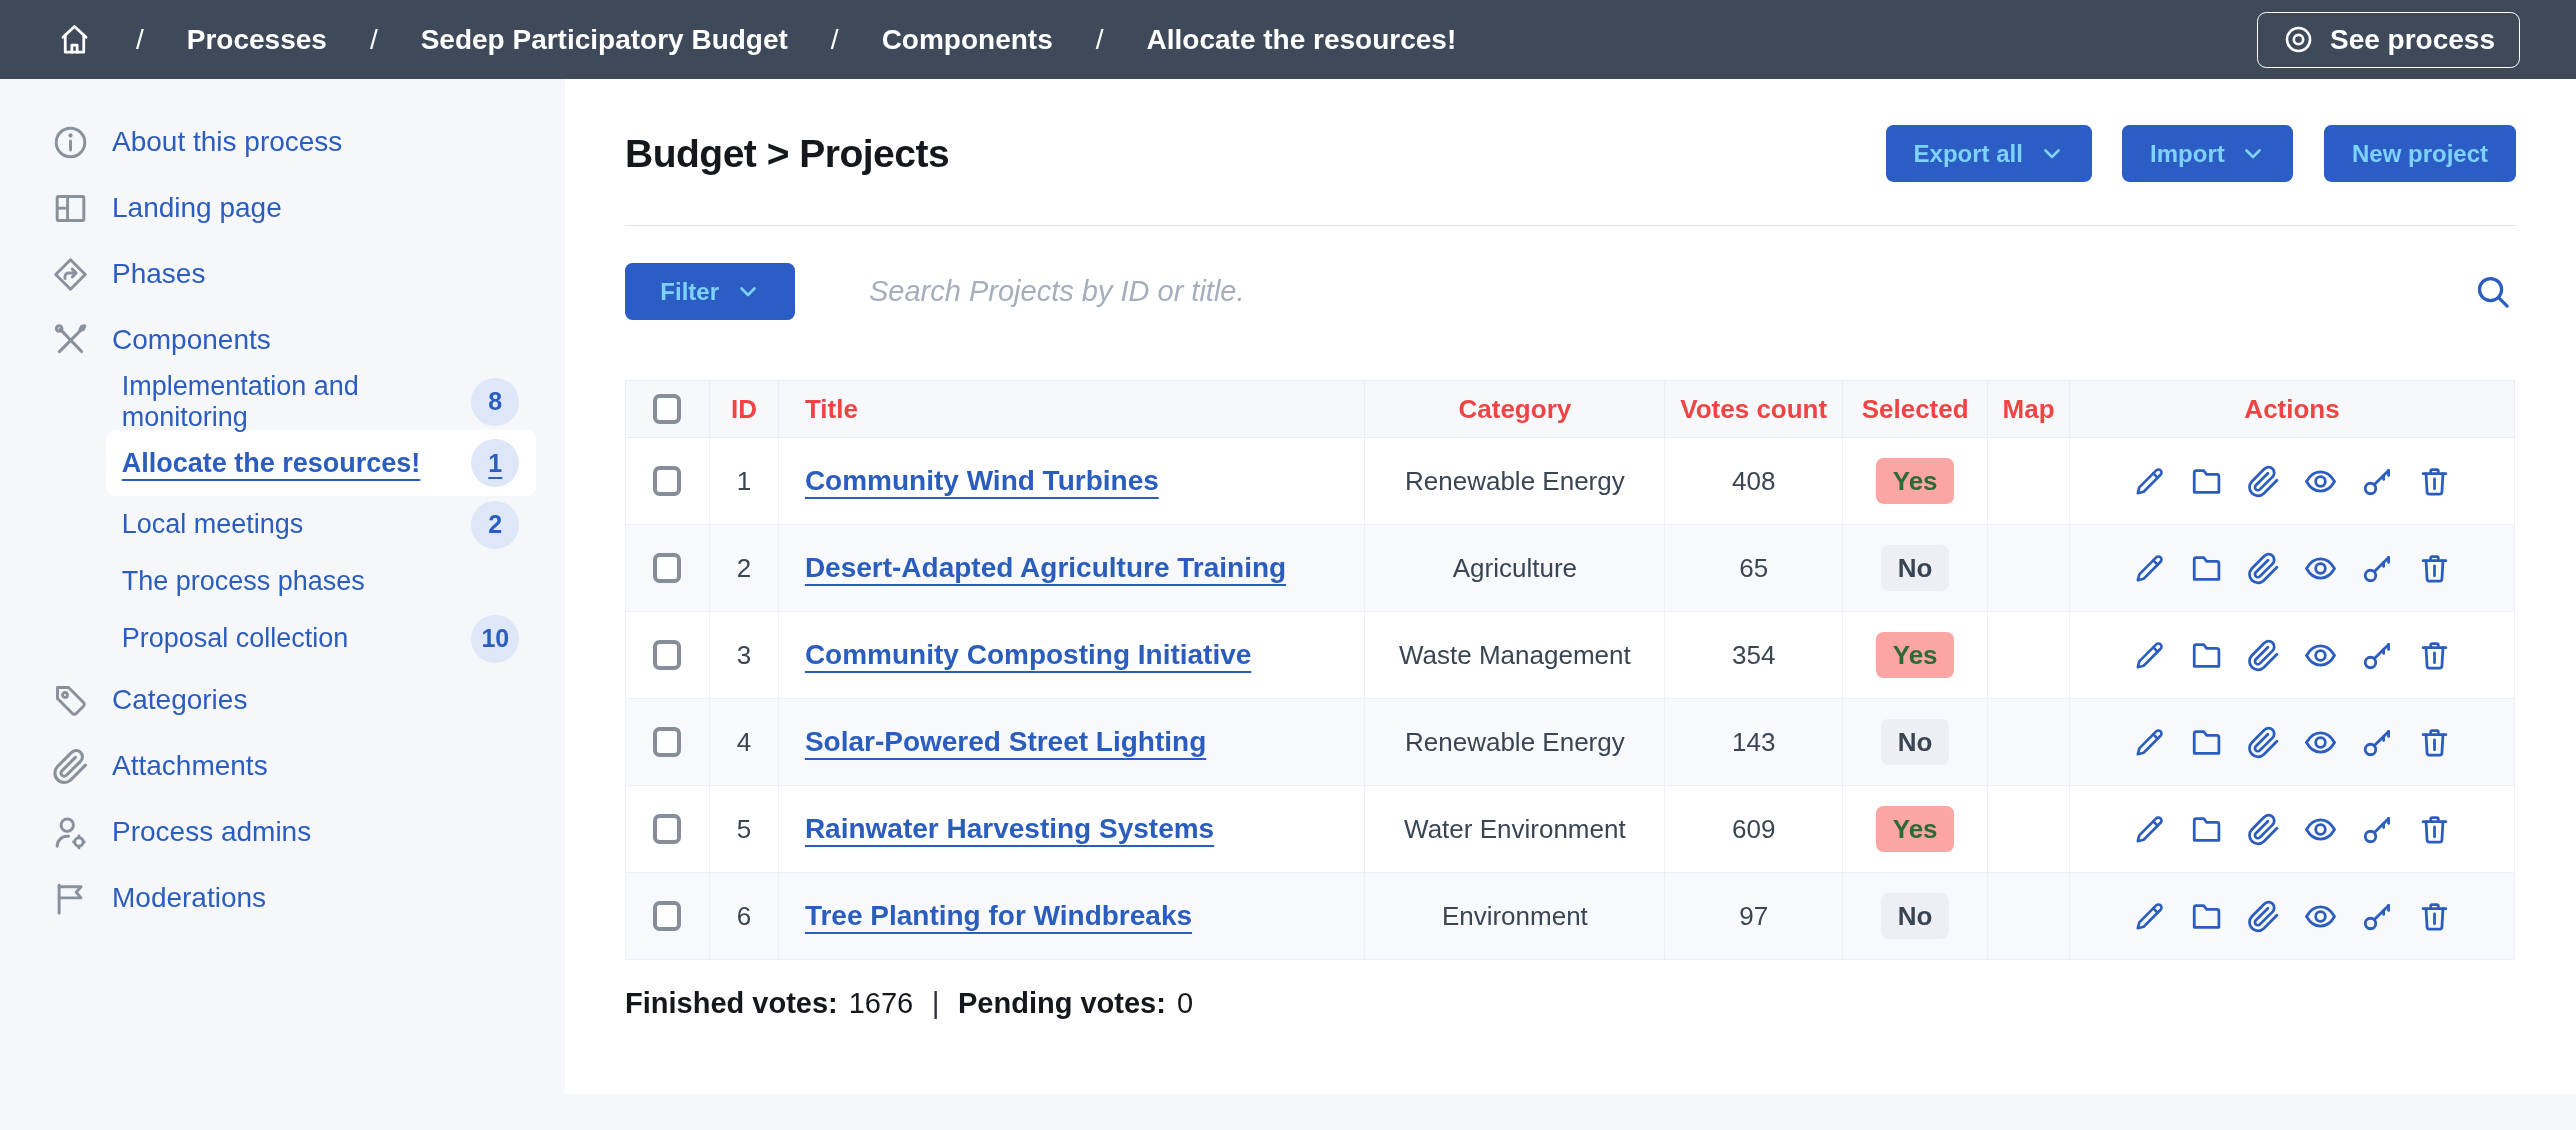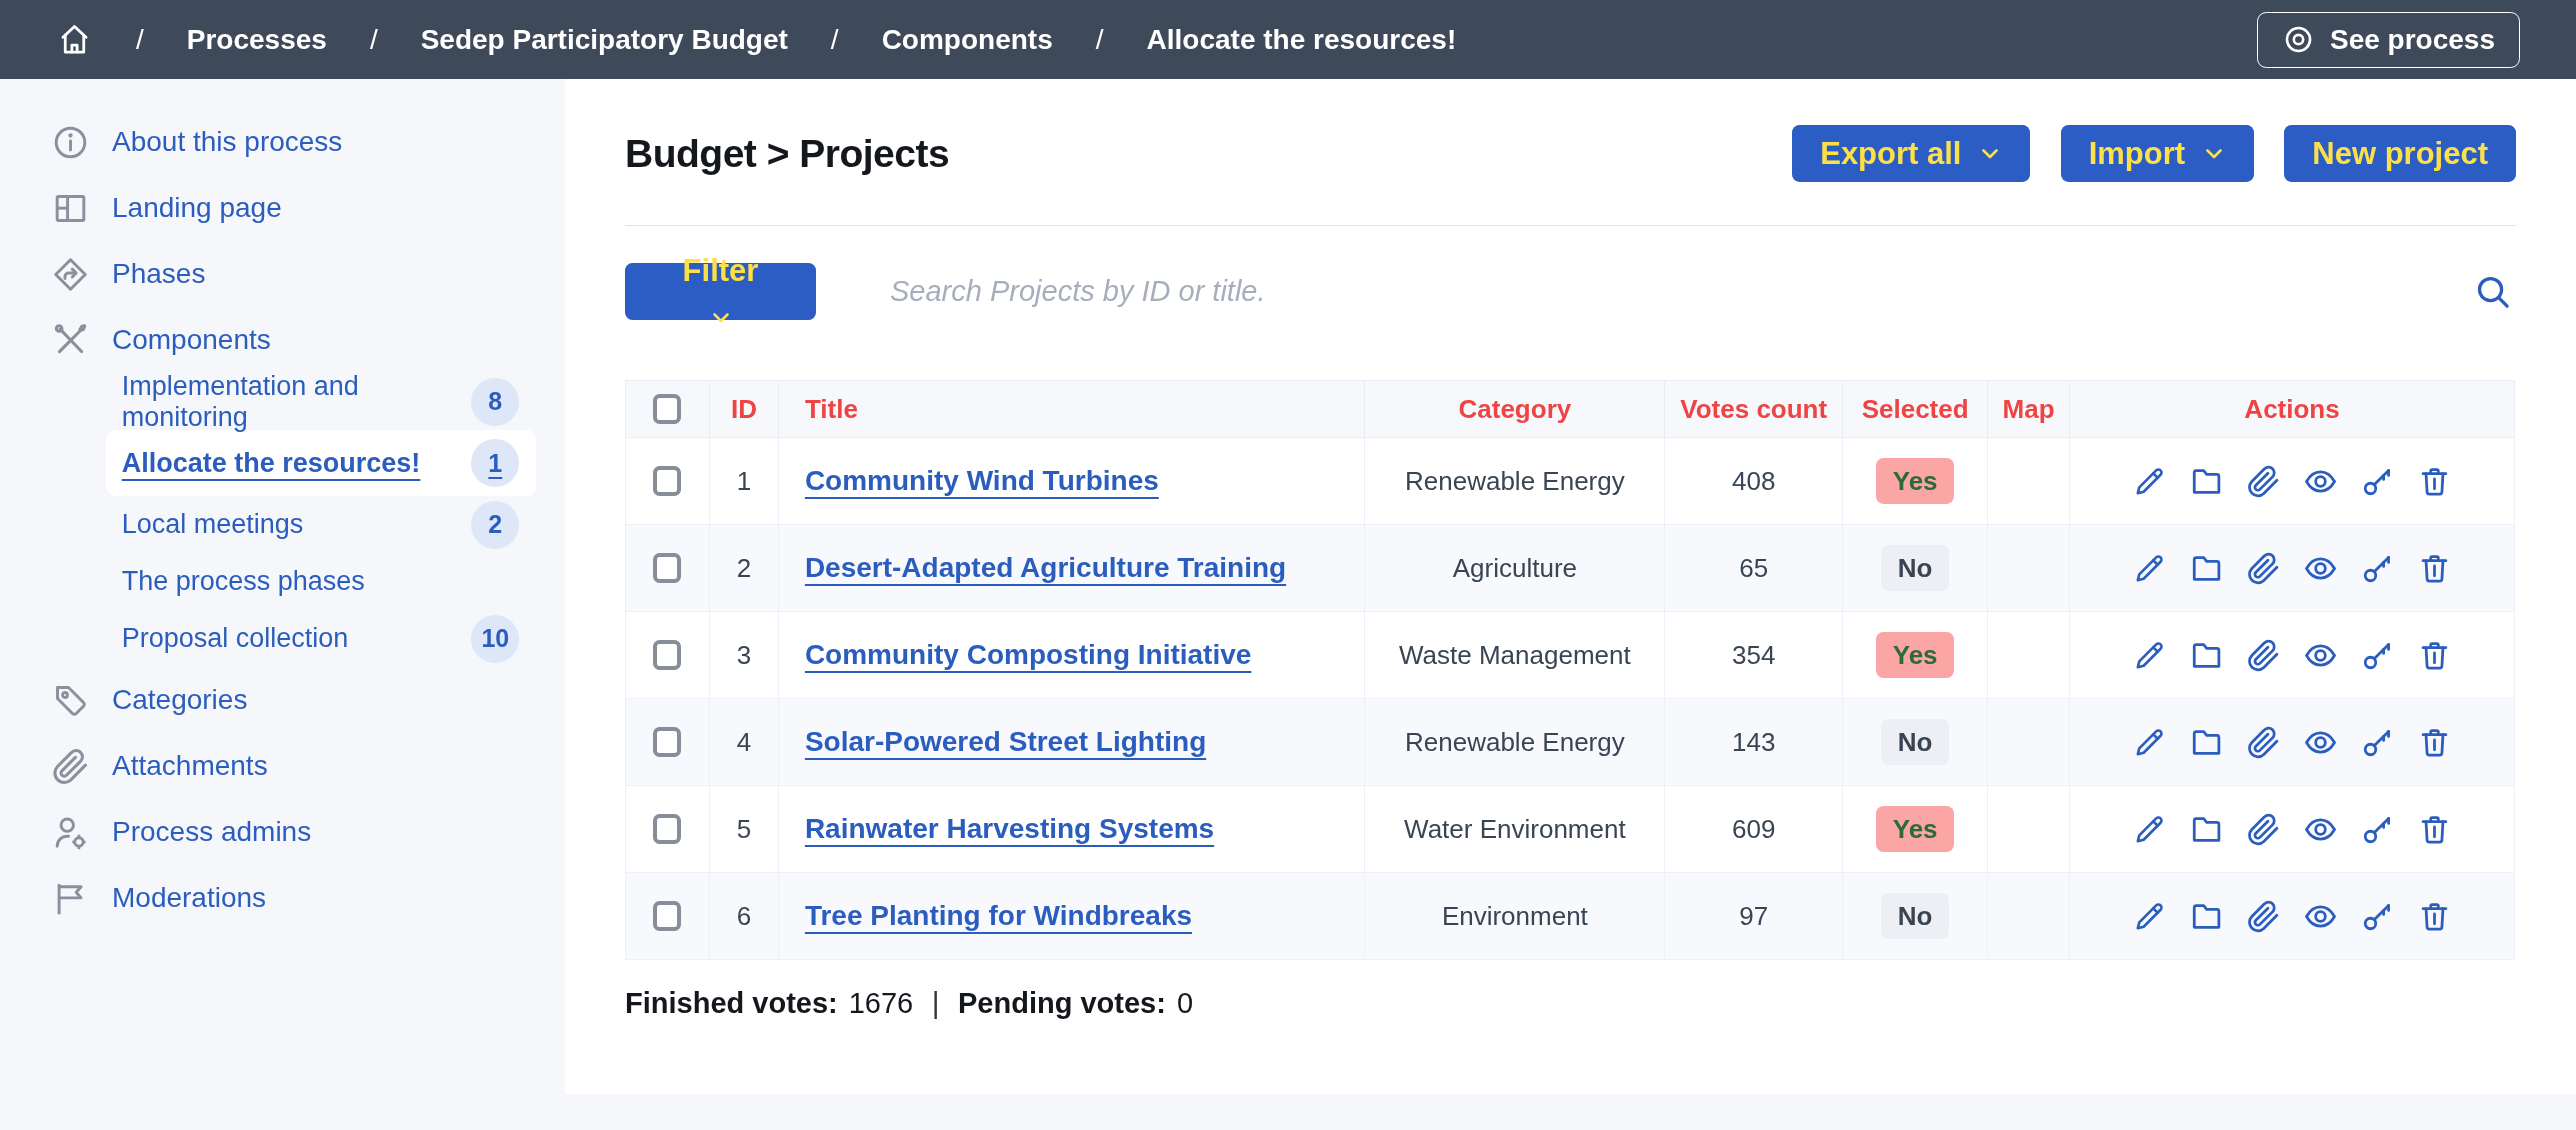--- a/index.html
+++ b/index.html
@@ -24,26 +24,26 @@
   .sub-item.active { background:#ffffff; border-radius:9.3px; height:66px; font-weight:700; }
   .sub-item.active .sub-label { text-decoration:underline; text-underline-offset:6.5px; text-decoration-thickness:2.3px; }
   .sub-item.active .badge-count { font-weight:700; text-decoration:underline; text-underline-offset:4.6px; }
   .badge-count { min-width:48px; height:48px; padding:0 9.3px; border-radius:24px; background:#dde7f8; color:#2b5dbe; font-weight:700; font-size:25px; display:flex; align-items:center; justify-content:center; }
 
   
   .main { position:absolute; left:565px; top:79px; width:2011px; height:1015px; background:#fff; padding:0 60px; }
   .title-row { display:flex; align-items:center; justify-content:space-between; margin-top:46px; height:57px; }
   .page-title { font-size:39px; font-weight:700; color:#14171c; letter-spacing:-0.5px; }
   .toolbar { display:flex; gap:30.5px; }
-  .btn-primary { background:#2c5dc4; color:#fde047; border:none; border-radius:7.4px; height:57px; padding:0 28px; font-size:31px; font-weight:700; display:flex; align-items:center; gap:16.7px; cursor:pointer; font-family:inherit; }
+  .btn-primary { background:#2c5dc4; color:#7dd3fc; border:none; border-radius:7.4px; height:57px; padding:0 28px; font-size:24px; font-weight:700; display:flex; align-items:center; gap:16.7px; cursor:pointer; font-family:inherit; }
   .btn-primary .ico { width:24px; height:24px; }
   .divider { border-top:1.9px solid #dfe3ea; margin-top:43px; }
 
   .filter-row { margin-top:37px; display:flex; align-items:center; height:57px; }
-  .btn-filter { width:191px; justify-content:center; padding:8px 22px;flex-direction:column; }
+  .btn-filter { width:170px; justify-content:center; padding:8px 22px; }
   .search-input { flex:1; border:none; outline:none; font-size:29px; color:#3a4554; padding-left:74px; background:transparent; font-family:inherit;font-style:italic; }
   .search-input::placeholder { color:#a6aebc; }
   .search-btn { width:48px; height:48px; color:#2b5dbe; background:none; border:none; cursor:pointer; display:flex; align-items:center; justify-content:center; }
   .search-btn .ico { width:39px; height:39px; }
 
   
   table.projects { border-collapse:collapse; width:1890px; margin-top:60px; }
   .projects th { height:57px; background:#f6f8fc; font-size:26px; font-weight:700; color:#ef4444; border:0.9px solid #e9edf4; text-align:center; }
   .projects td { height:87px; border:0.9px solid #edf0f6; font-size:26px; color:#3a4554; text-align:center; background:#fff; }
   .projects tbody tr.striped td { background:#f7f9fc; }

